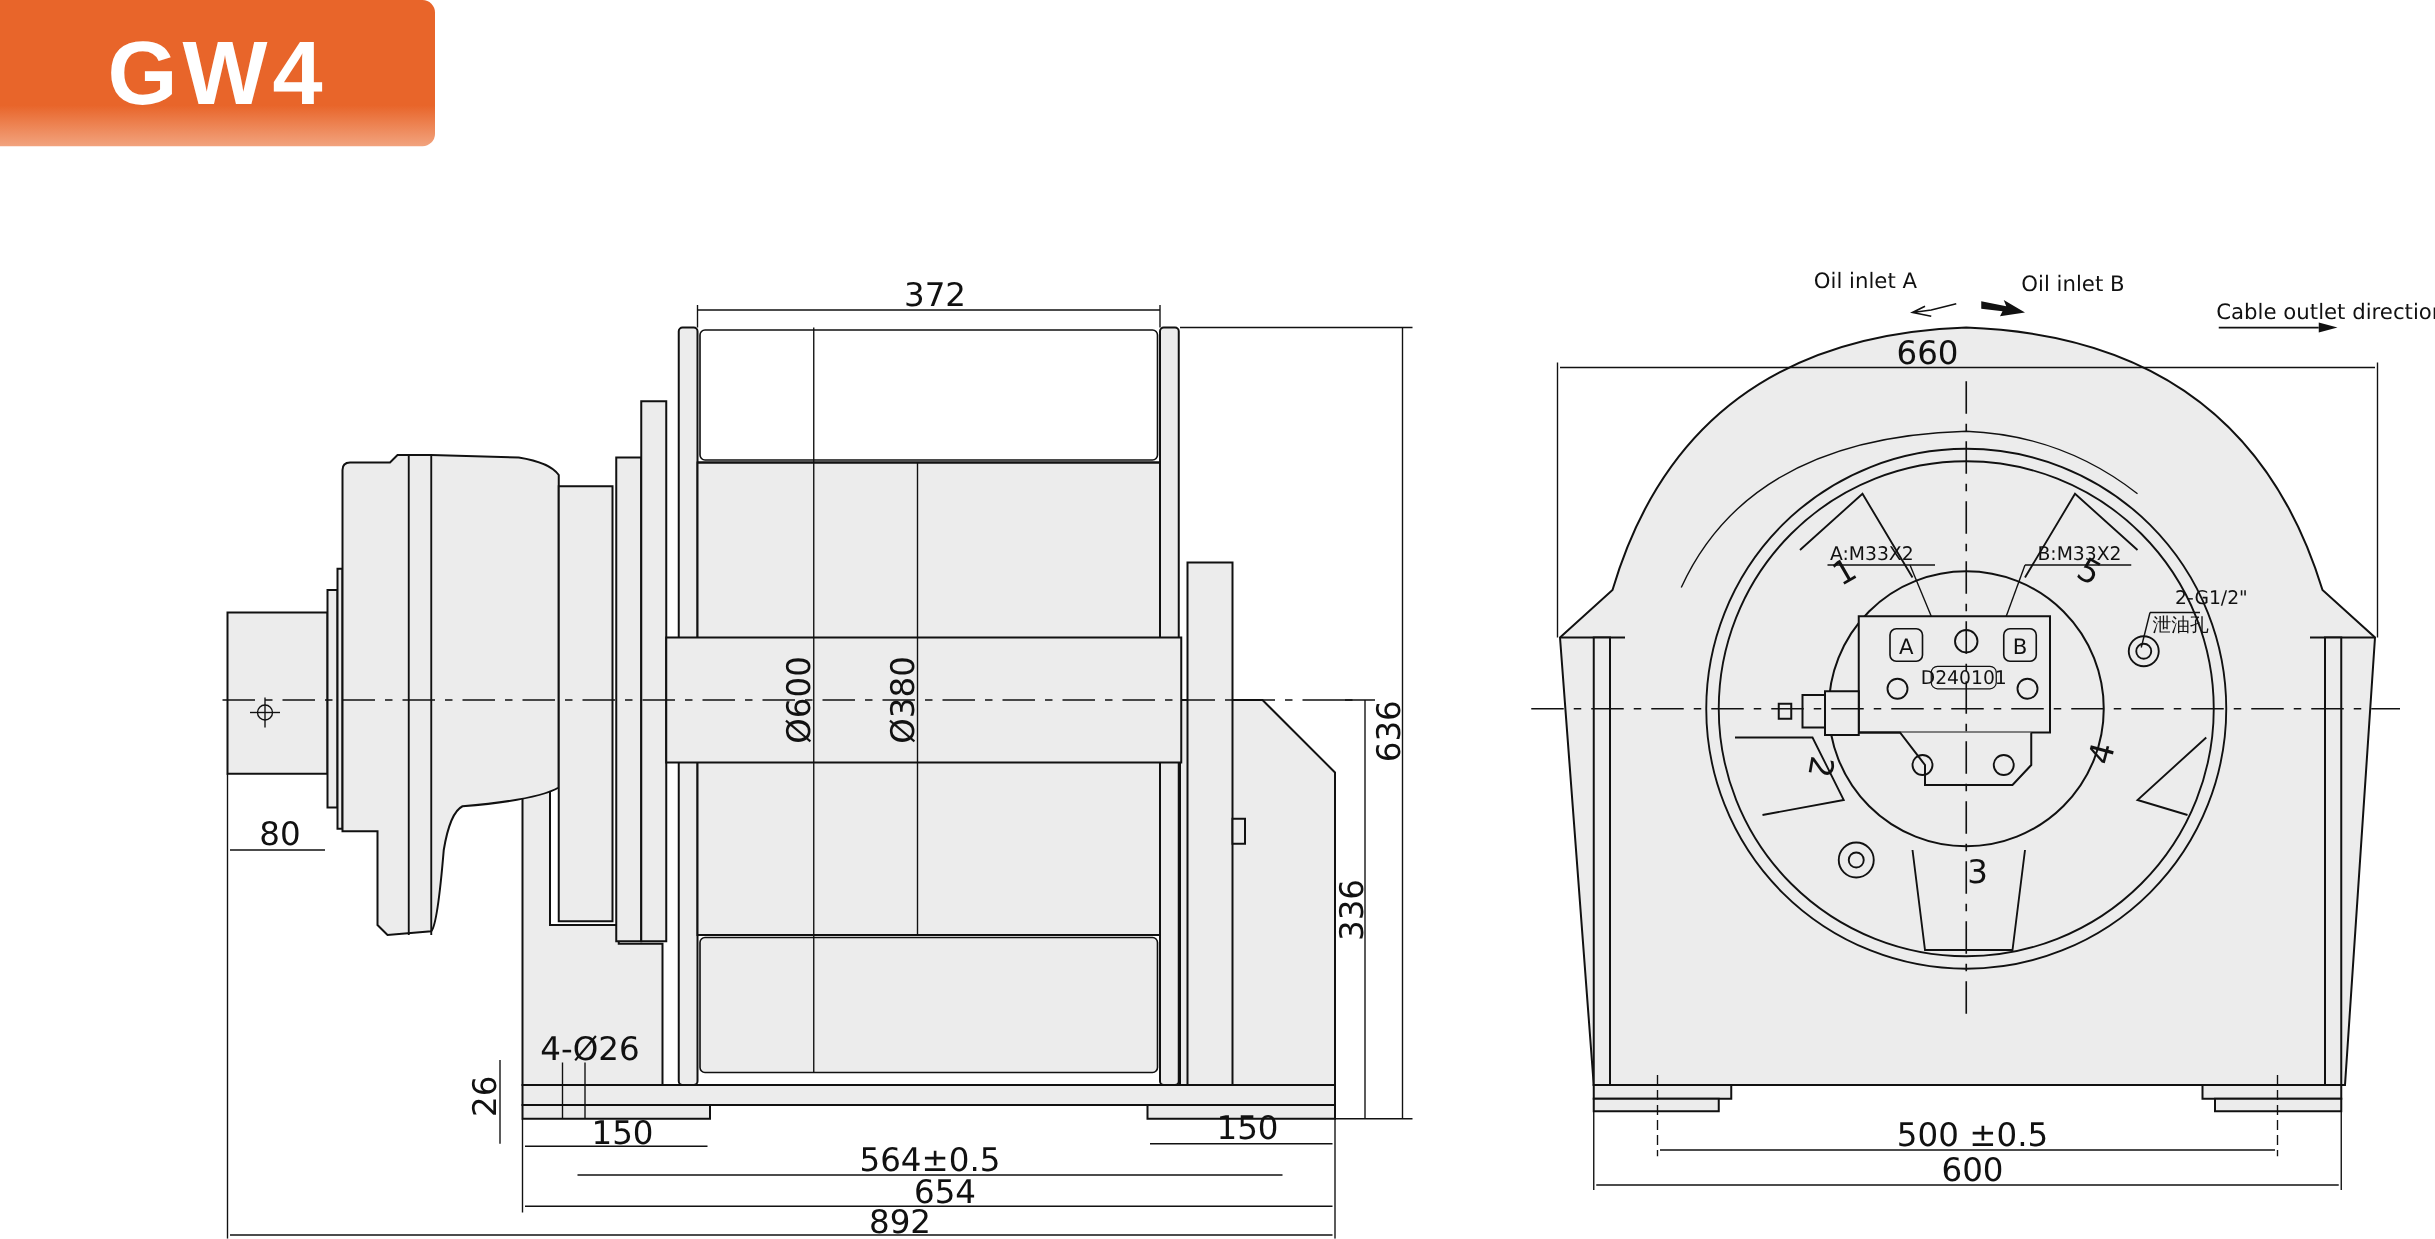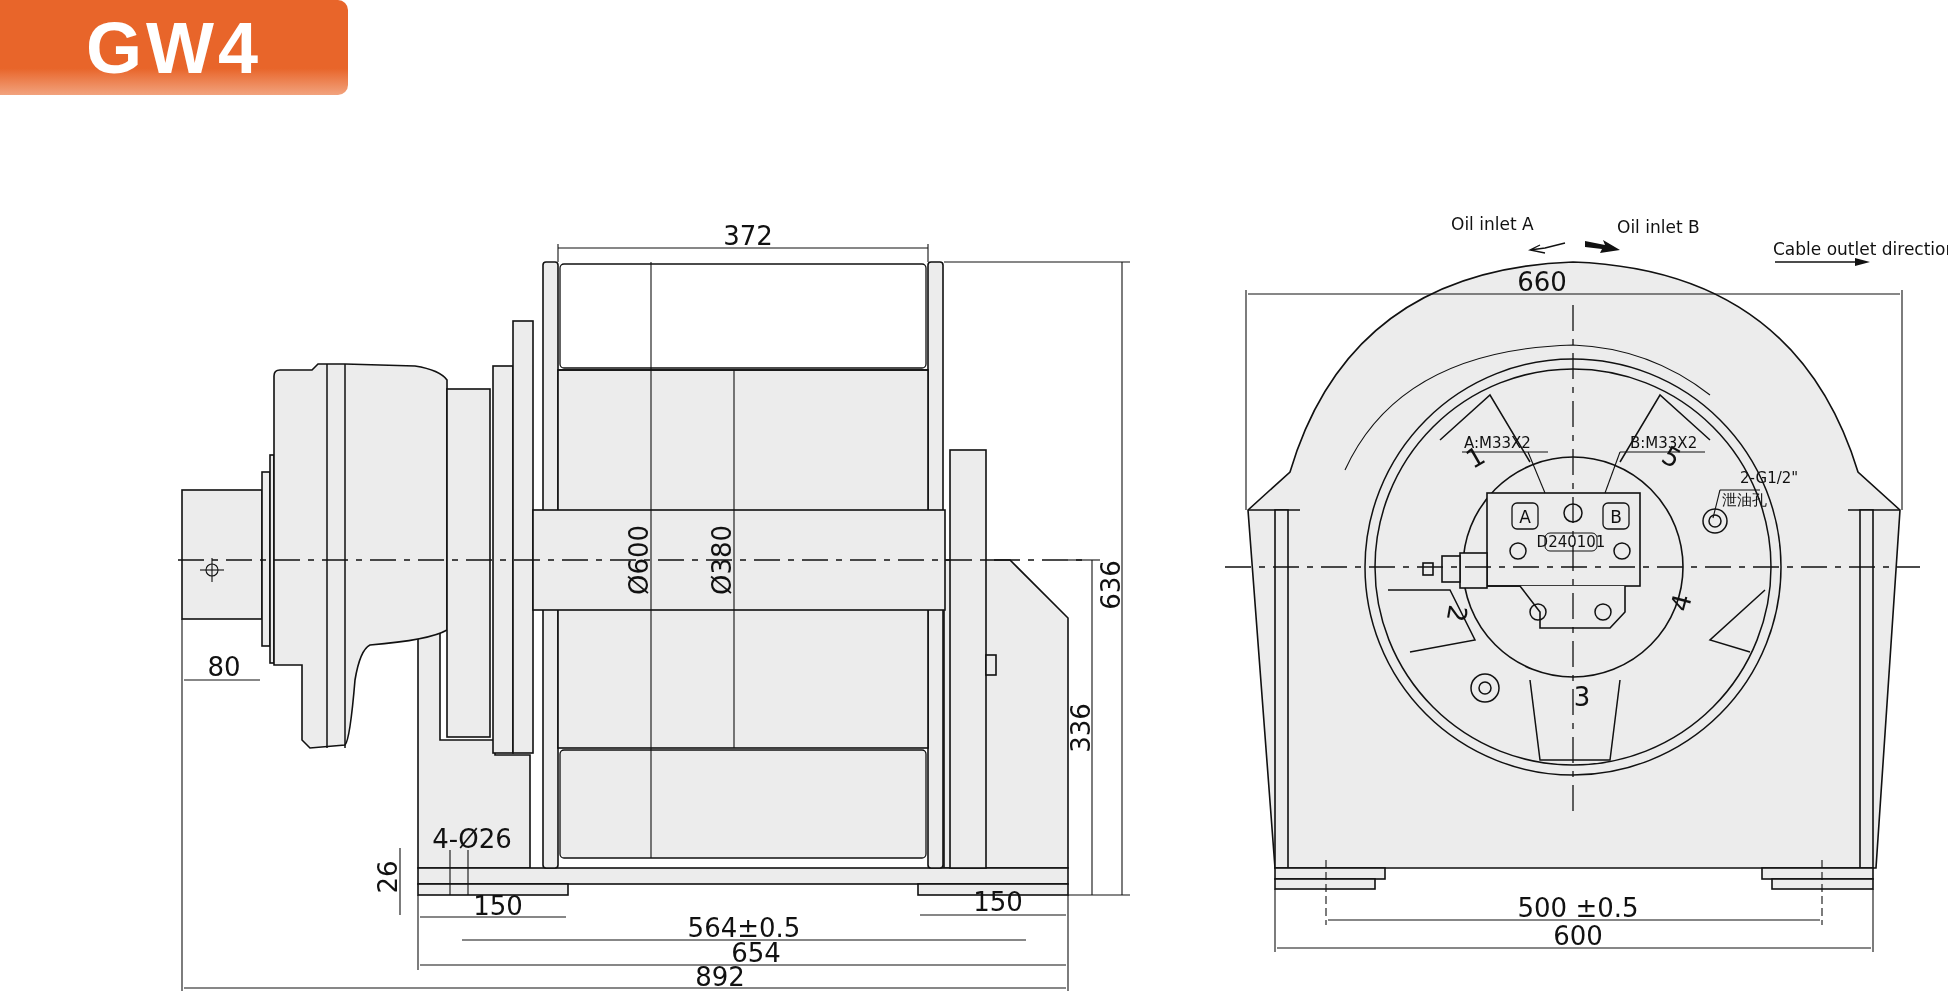--- a/index.html
+++ b/index.html
@@ -1,18 +1,18 @@
 <!DOCTYPE html>
 <html><head>
 <meta charset="utf-8">
 <style>
   html, body { margin: 0; padding: 0; background: #ffffff; }
   body { width: 1948px; height: 991px; position: relative; overflow: hidden;
          font-family: "Liberation Sans", sans-serif; }
-  .badge { position: absolute; left: 0; top: 0; width: 348px; height: 95px;
+  .badge { position: absolute; left: 0; top: 0; width: 348px; height: 117px;
            background: linear-gradient(180deg, #E8652A 0%, #E8652A 72%, #F2A37E 100%);
            border-radius: 0 0 10px 0; border-top-right-radius: 10px;
            display: flex; align-items: center; justify-content: center; }
   .badge span { color: #ffffff; font-weight: bold; font-size: 72px; letter-spacing: 4px;
                 font-family: "Liberation Sans", sans-serif; }
   svg { position: absolute; left: 0; top: 0; }
   .f { fill: #ececec; stroke: #111; stroke-width: 1.6; }
   .l { fill: none; stroke: #111; stroke-width: 1.5; }
   .t { fill: none; stroke: #111; stroke-width: 1.1; }
   .c { fill: none; stroke: #111; stroke-width: 1.3; stroke-dasharray: 26 8 6 8; }

